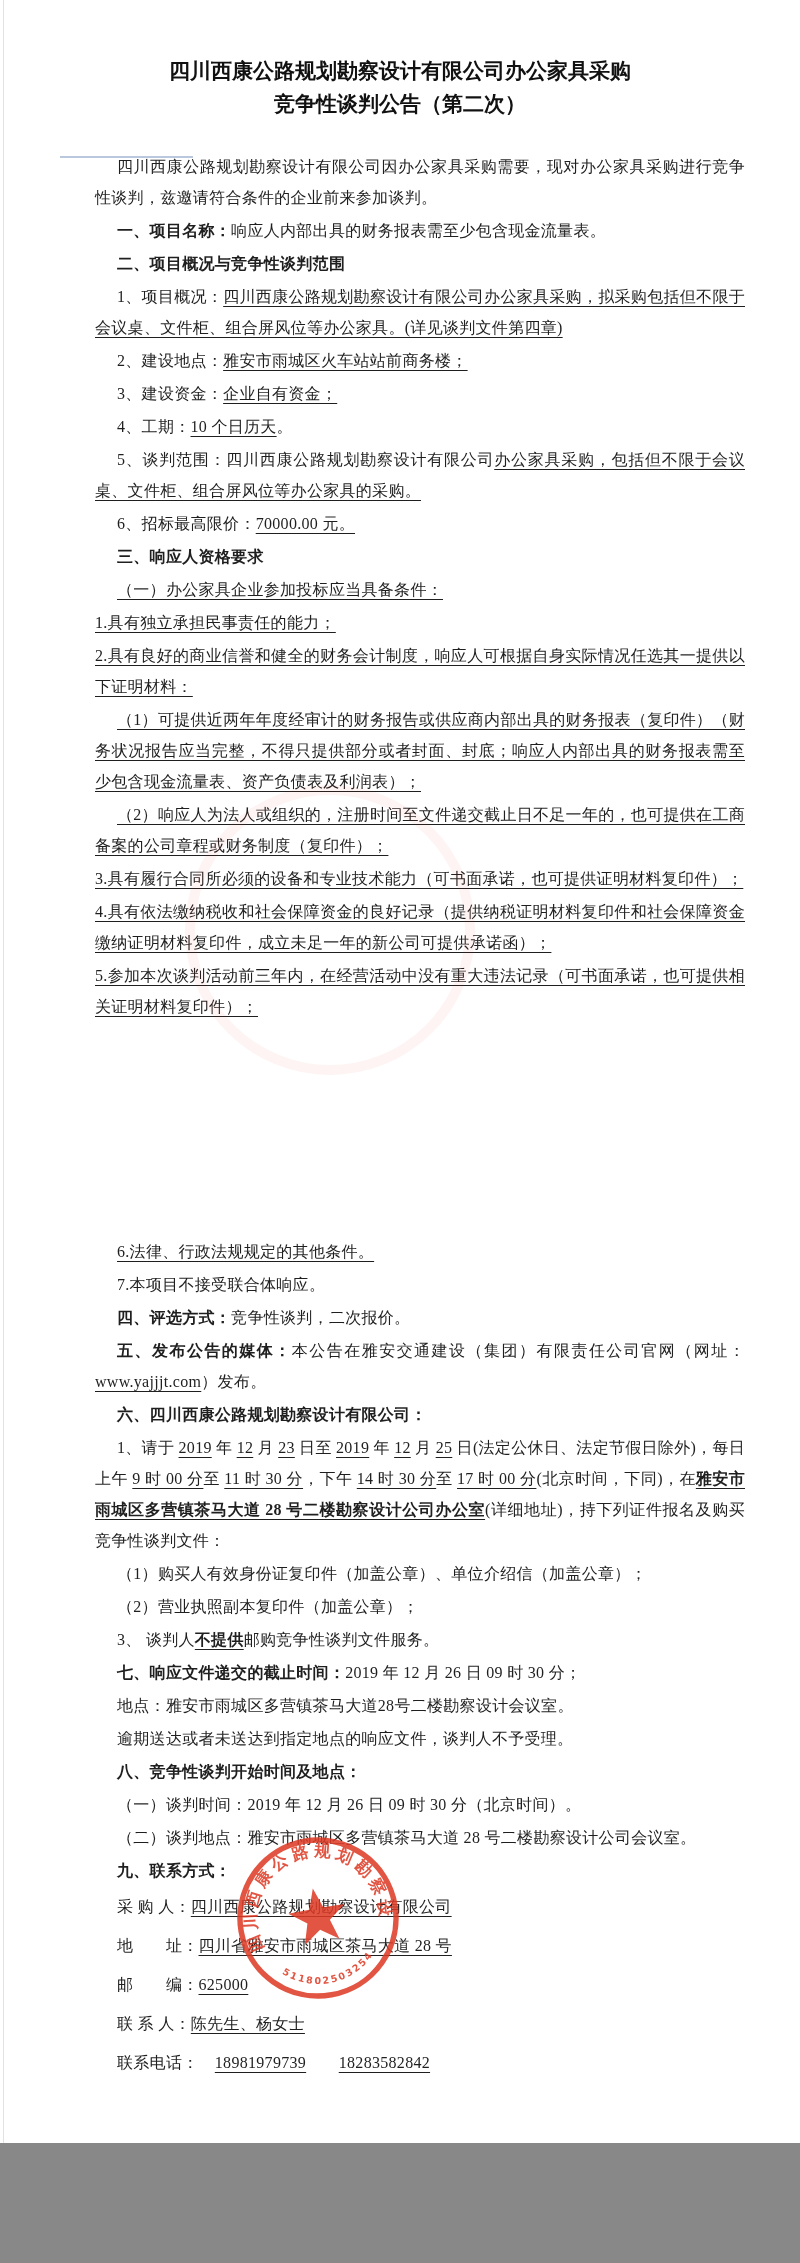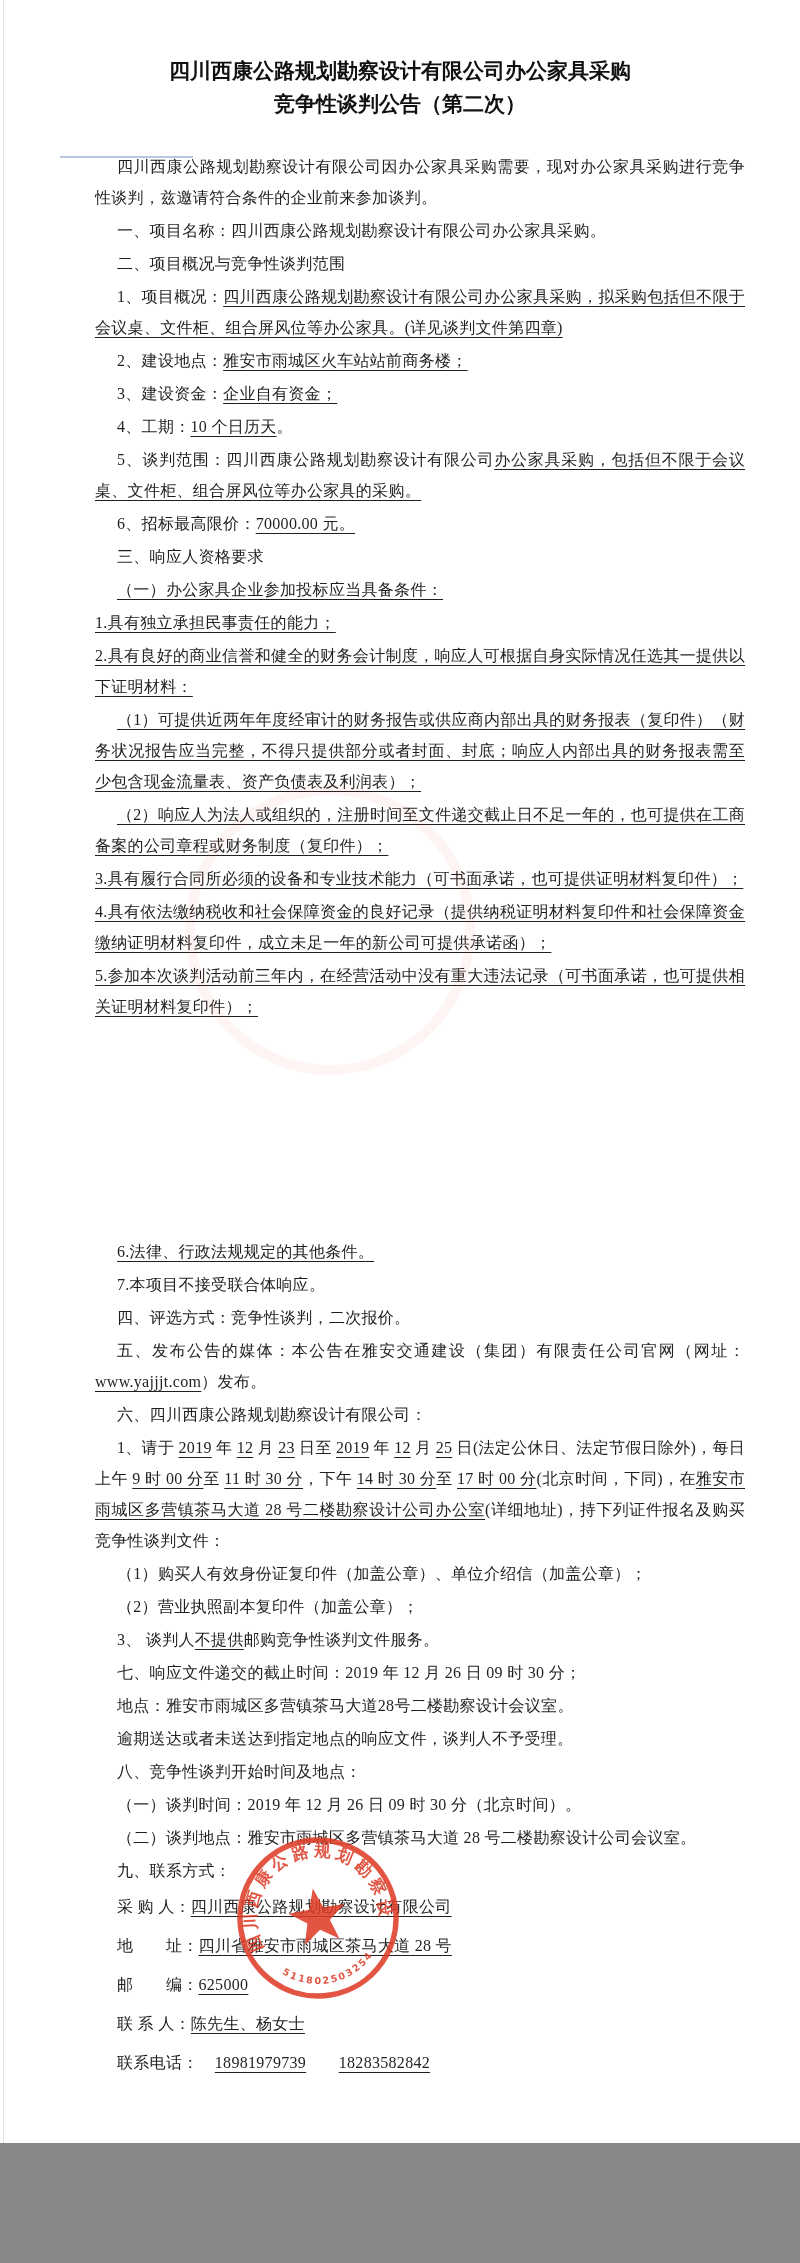--- a/index.html
+++ b/index.html
@@ -13,21 +13,21 @@
     color:#1f1f1f;
   }
   .scan-edge{position:absolute;left:3px;top:0;width:1px;height:100%;background:#e2e2e2;}
   .doc{padding:55px 55px 0 95px;}
   .title-block{margin-left:-40px;margin-bottom:30px;text-align:center;}
   .title-line{font-size:21px;font-weight:bold;line-height:33px;color:#111;}
   .accent-line{position:absolute;left:60px;top:156px;width:133px;height:2px;background:#b9c8dc;}
   p.line{margin:2px 0 0 0;line-height:31px;font-size:16px;text-align:justify;letter-spacing:0.3px;}
   .ind{text-indent:22px;}
   .flush{text-indent:0;}
-  .b{font-weight:normal;}
+  .b{font-weight:bold;}
   .u{text-decoration:underline;text-underline-offset:4px;text-decoration-thickness:1px;}
   .gap{height:212px;}
   .mt12{margin-top:12px;}
   .mt6{margin-top:6px;}
   .mt4{margin-top:4px;}
   .contact-block{position:relative;}
   .contact-block p.line{line-height:36px;margin-top:3px;}
   .seal{position:absolute;left:139px;top:-55px;width:168px;height:168px;opacity:0.86;transform:rotate(-10deg);pointer-events:none;}
   .ghost-seal{position:absolute;left:180px;top:780px;width:300px;height:300px;opacity:0.05;pointer-events:none;}
 </style>
@@ -43,21 +43,21 @@
   </svg>
 
   <div class="doc">
 
     <div class="title-block">
       <div class="title-line">四川西康公路规划勘察设计有限公司办公家具采购</div>
       <div class="title-line">竞争性谈判公告（第二次）</div>
     </div>
 
     <p class="line ind"><span>四川西康公路规划勘察设计有限公司因办公家具采购需要，现对办公家具采购进行竞争性谈判，兹邀请符合条件的企业前来参加谈判。</span></p>
-    <p class="line ind"><span class="b">一、项目名称：</span><span>四川西康公路规划勘察设计有限公司办公家具采购。</span></p>
+    <p class="line ind"><span class="b">一、项目名称：</span><span>响应人内部出具的财务报表需至少包含现金流量表。</span></p>
     <p class="line ind"><span class="b">二、项目概况与竞争性谈判范围</span></p>
     <p class="line ind"><span>1、项目概况：</span><span class="u">四川西康公路规划勘察设计有限公司办公家具采购，拟采购包括但不限于会议桌、文件柜、组合屏风位等办公家具。(详见谈判文件第四章)</span></p>
     <p class="line ind"><span>2、建设地点：</span><span class="u">雅安市雨城区火车站站前商务楼；</span></p>
     <p class="line ind"><span>3、建设资金：</span><span class="u">企业自有资金；</span></p>
     <p class="line ind"><span>4、工期：</span><span class="u">10 个日历天</span><span>。</span></p>
     <p class="line ind"><span>5、谈判范围：四川西康公路规划勘察设计有限公司</span><span class="u">办公家具采购，包括但不限于会议桌、文件柜、组合屏风位等办公家具的采购。</span></p>
     <p class="line ind"><span>6、招标最高限价：</span><span class="u">70000.00 元。</span></p>
     <p class="line ind"><span class="b">三、响应人资格要求</span></p>
     <p class="line ind"><span class="u">（一）办公家具企业参加投标应当具备条件：</span></p>
     <p class="line flush"><span class="u">1.具有独立承担民事责任的能力；</span></p>

